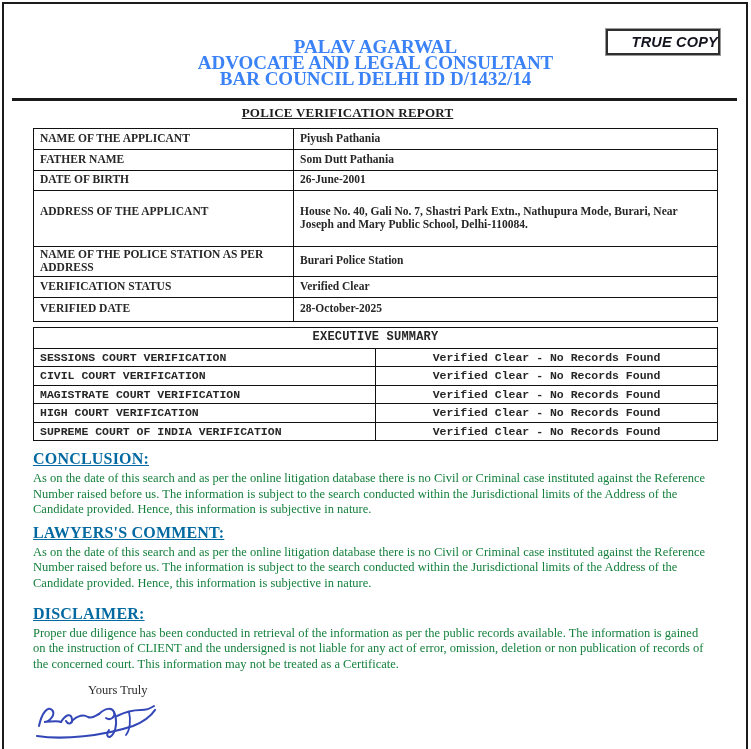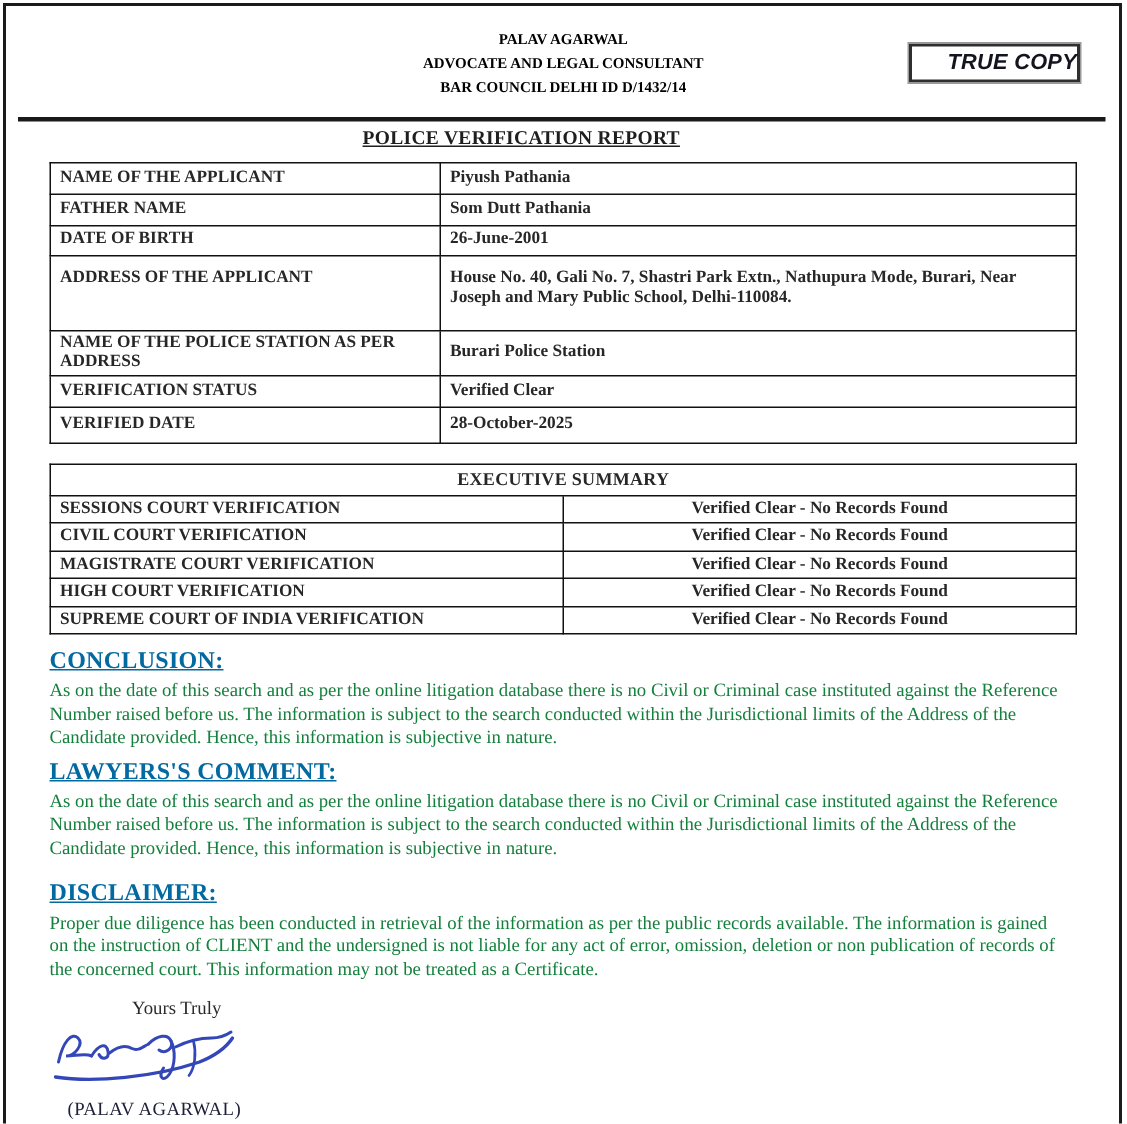--- a/index.html
+++ b/index.html
@@ -11,40 +11,40 @@
     color: #242424;
   }
   .page { position: relative; width: 751px; height: 749px; background:#fff; }
   .frame {
     position: absolute; left: 2px; top: 2px; right: 3px; bottom: -4px;
     border: 2px solid #1b1b1b; border-bottom: none; pointer-events: none;
   }
   .content { position: relative; padding-left: 33px; width: 685px; }
 
   
-  .hdr { padding-top: 19px; text-align: center; font-weight: bold; font-size: 10px; line-height: 16px; color:#000000; }
+  .hdr { padding-top: 39px; text-align: center; font-weight: bold; font-size: 19px; line-height: 16px; color:#3b82f6; }
   .stamp {
     position: absolute; left: 606px; top: 29px; width: 110px; height: 22px;
     border: 2px solid #2f2f2f; outline: 1px solid #9a9a9a;
     display: flex; align-items: center; justify-content: flex-end;
     font-family: "Liberation Sans", sans-serif;
     font-style: italic; font-weight: bold; font-size: 14.5px; color: #14141f;
     letter-spacing: 0.2px; background:#fff;
   }
   .rule { margin-top: 11px; margin-left: -21px; width: 725px; height: 2.5px; background: #1a1a1a; }
   .title-wrap { margin-top: 2px; text-align: center; transform: translateX(-28px); }
   .title { font-weight: bold; font-size: 13px; text-decoration: underline; letter-spacing: 0.2px; color:#1e1e1e; }
 
   
   table { border-collapse: collapse; table-layout: fixed; width: 685px; font-size: 11.5px; }
   td { border: 1.4px solid #111; padding: 1px 6px; font-weight: bold; color:#272727; line-height: 13.5px; }
   .tbl-main { margin-top: 7px; }
   .tbl-main .col-label { width: 247px; }
-  .row-addr td { vertical-align: top; padding-top: 8px; }
-  .tbl-exec { margin-top: 13px; }
+  .row-addr td { vertical-align: top; padding-top: 14px; }
+  .tbl-exec { margin-top: 5px; font-family: Liberation Mono, monospace; }
   .tbl-exec .col-label { width: 319px; }
   .tbl-exec .exec-head td { text-align: center; font-size: 12px; height: 18px; letter-spacing: 0.2px; }
   .tbl-exec .val { text-align: center; }
   .h20 { height: 17px; } .h21 { height: 18px; } .h43 { height: 40px; }
   .h30 { height: 27px; } .h24 { height: 21px; } .he { height: 15.5px; }
 
   
   .sec-head { font-weight: bold; font-size: 16px; text-decoration: underline; letter-spacing: 0.2px; color:#0369a1; }
   .sec-body { margin-top: 3px; font-size: 12.5px; line-height: 15.6px; width: 680px; color:#15803d; }
   .mt-conc { margin-top: 9px; }

